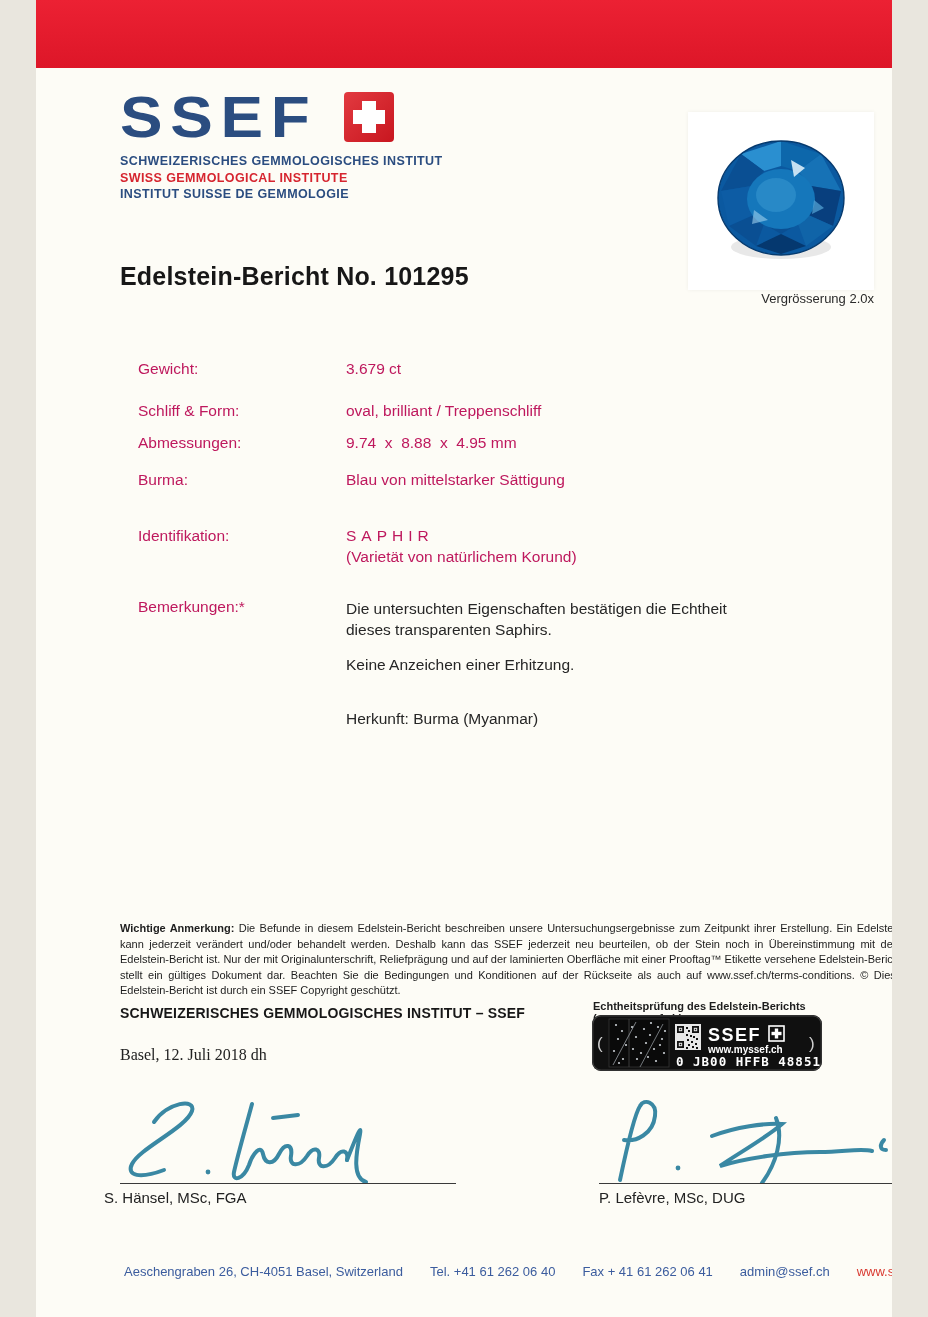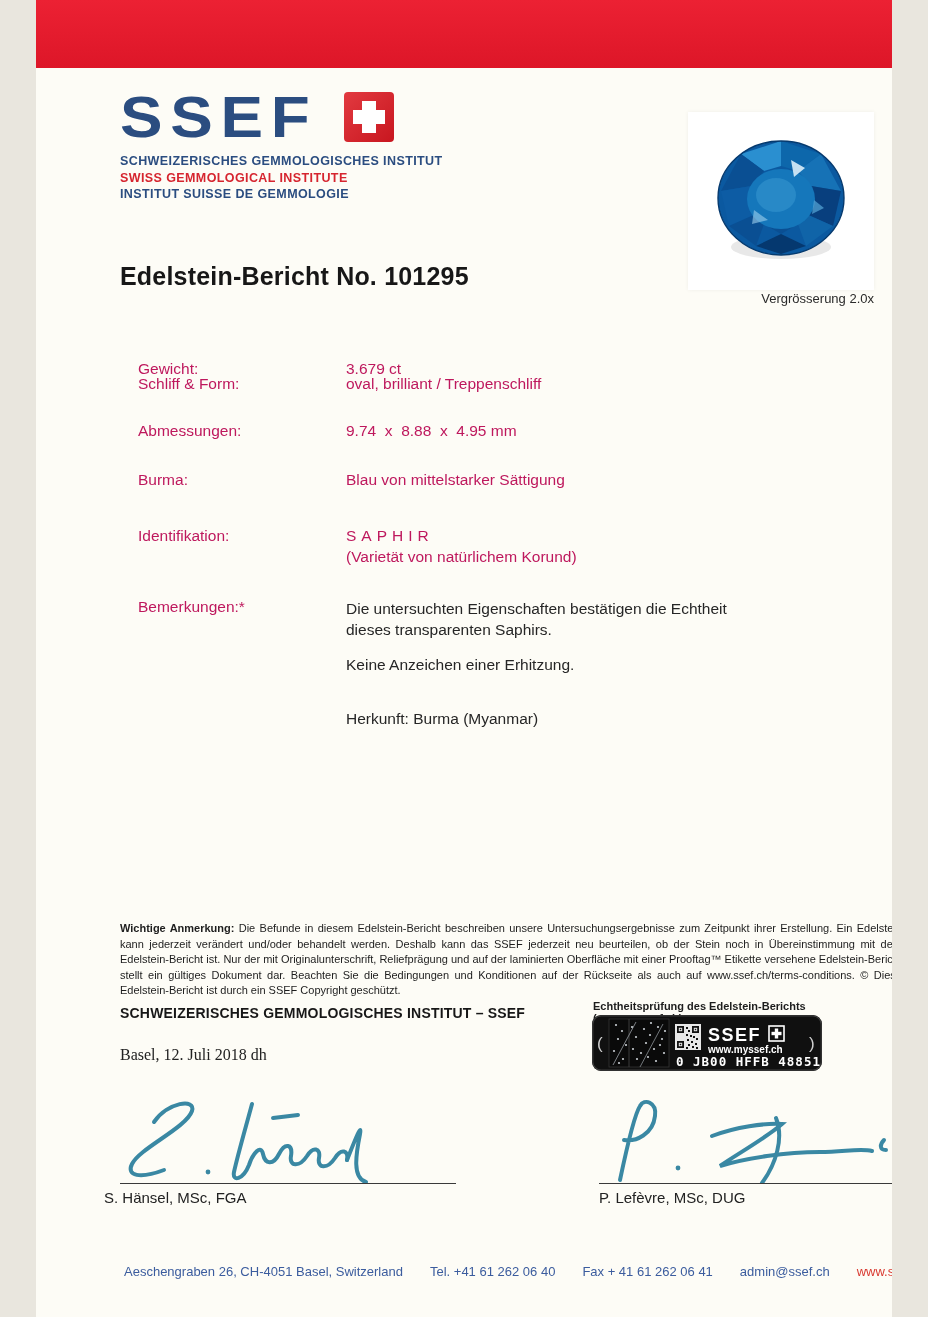--- a/index.html
+++ b/index.html
@@ -123,25 +123,25 @@
     </svg>
   </figure>
   <div class="photo-caption">Vergrösserung 2.0x</div>
 
   <h1 class="title">Edelstein-Bericht No. 101295</h1>
 
   <div class="frow" style="top:360px">
     <span class="flabel">Gewicht:</span>
     <span class="fvalue">3.679 ct</span>
   </div>
-  <div class="frow" style="top:375px">
+  <div class="frow" style="top:402px">
     <span class="flabel">Schliff &amp; Form:</span>
     <span class="fvalue">oval, brilliant / Treppenschliff</span>
   </div>
-  <div class="frow" style="top:422px">
+  <div class="frow" style="top:434px">
     <span class="flabel">Abmessungen:</span>
     <span class="fvalue">9.74  x  8.88  x  4.95 mm</span>
   </div>
   <div class="frow" style="top:471px">
     <span class="flabel">Burma:</span>
     <span class="fvalue">Blau von mittelstarker Sättigung</span>
   </div>
 
   <div class="frow" style="top:527px">
     <span class="flabel">Identifikation:</span>

